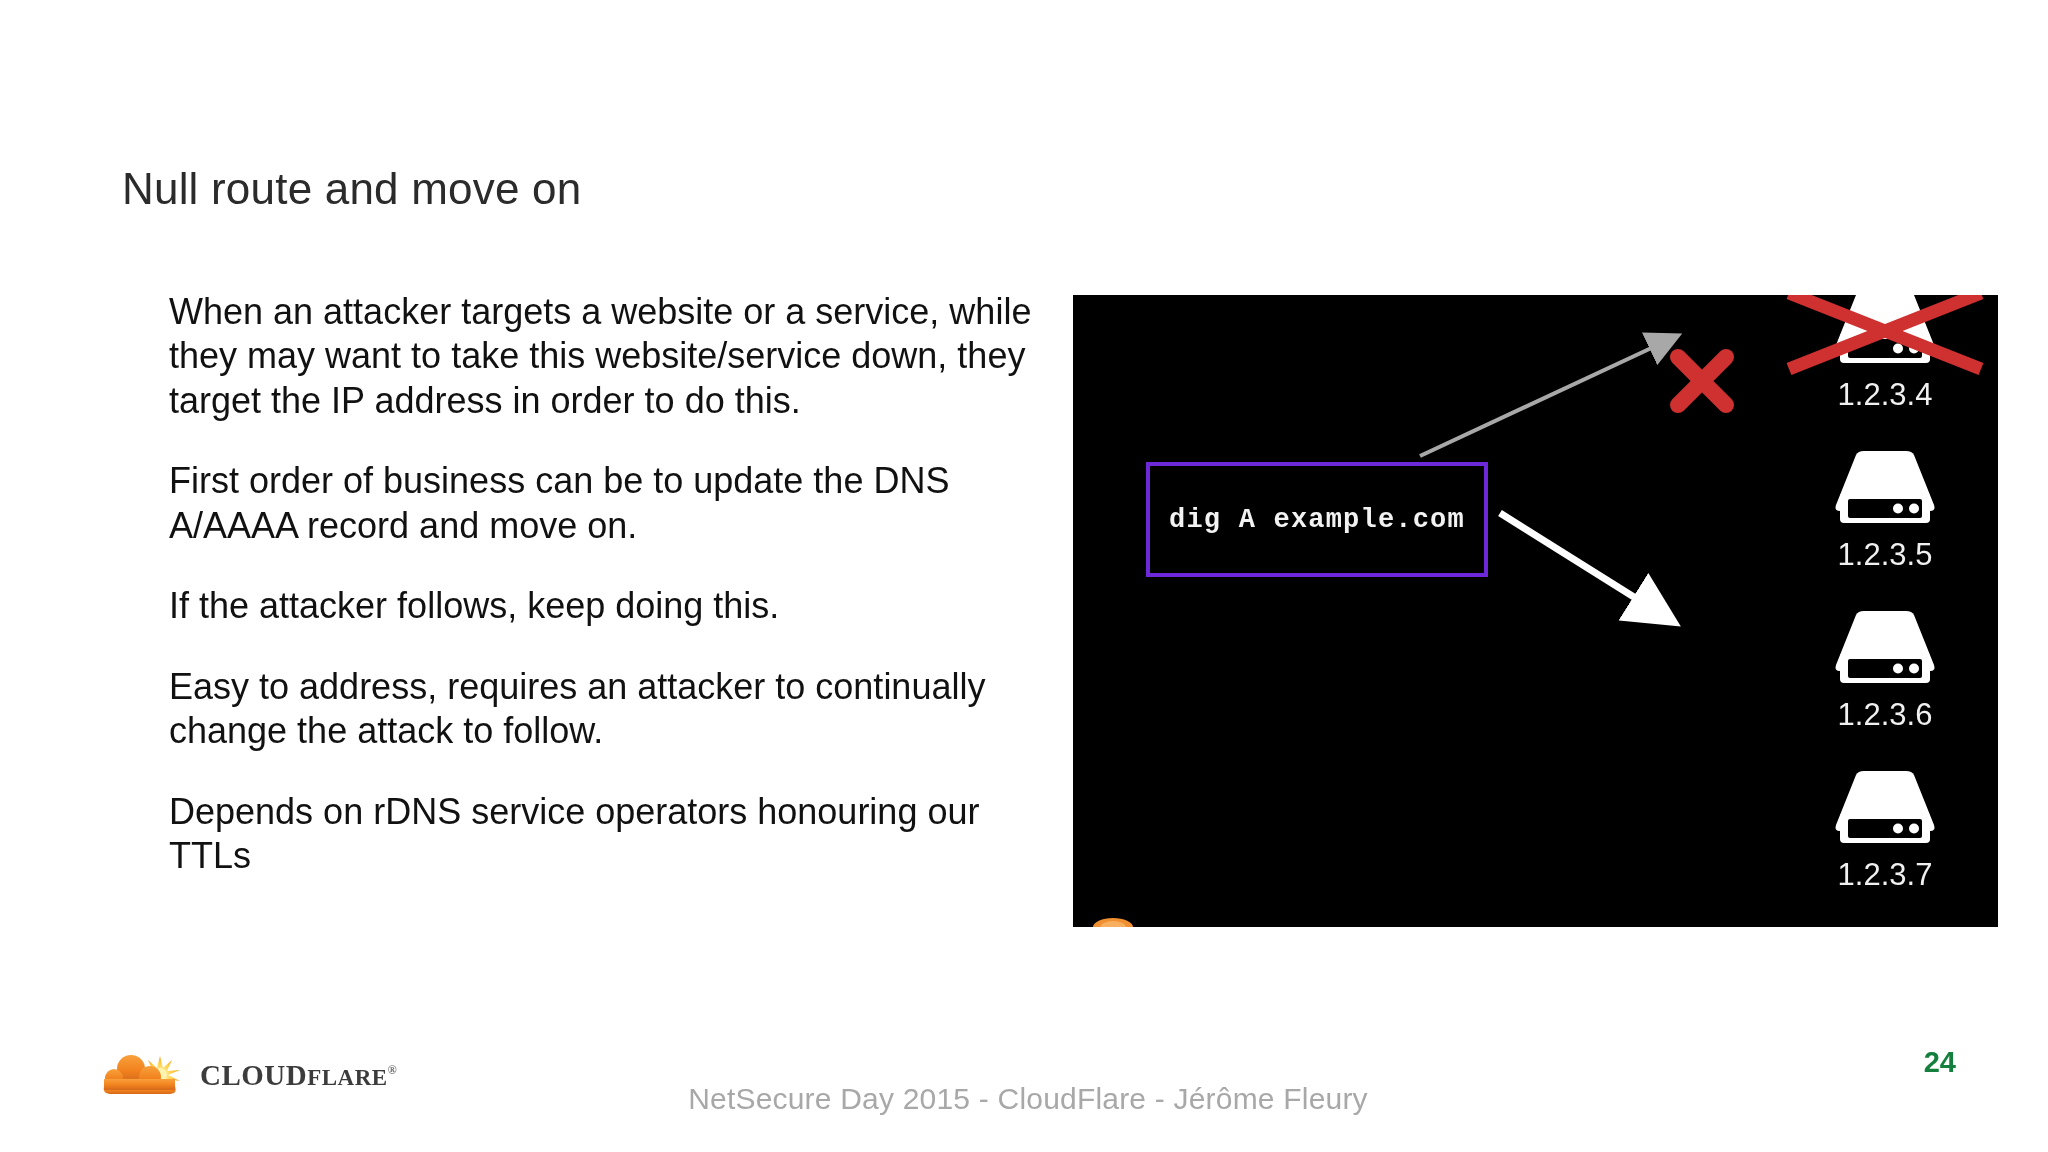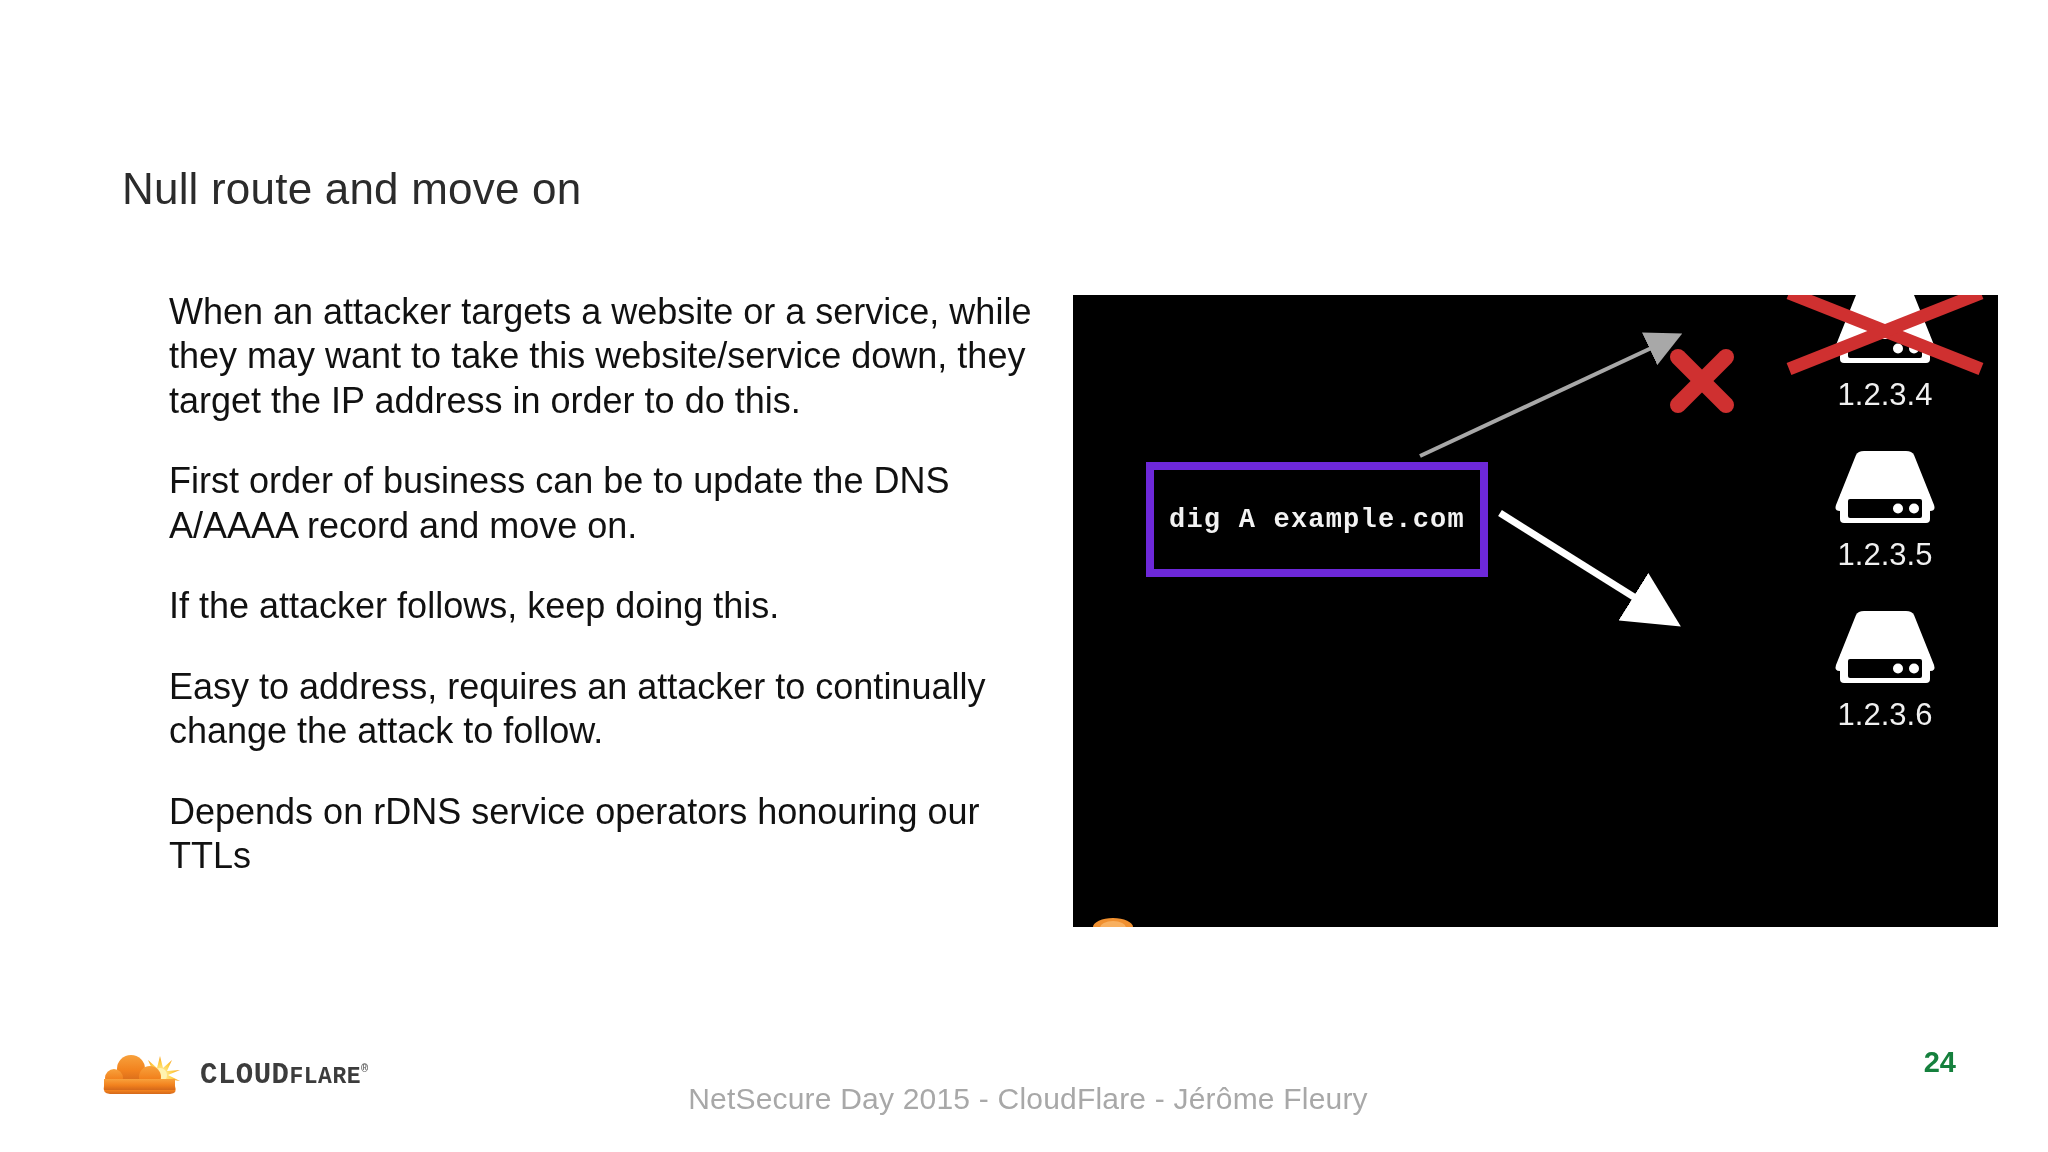--- a/index.html
+++ b/index.html
@@ -50,21 +50,21 @@
     width: 925px; height: 632px;
     background: #000000;
     overflow: hidden;
   }
 
   
   #dig-box {
     position: absolute;
     left: 73px; top: 167px;
     width: 342px; height: 115px;
-    border: 8px solid #6d28d9;
+    border: 4px solid #6d28d9;
     display: flex;
     align-items: center;
     justify-content: center;
   }
   #dig-text {
     font-family: "Liberation Mono", "DejaVu Sans Mono", monospace;
     font-weight: bold;
     font-size: 27px;
     color: #f2f2f2;
     letter-spacing: 1.2px;
@@ -114,21 +114,21 @@
     left: 98px; top: 1052px;
     display: flex;
     align-items: center;
     gap: 14px;
   }
   #cf-wordmark {
     font-size: 29px;
     font-weight: bold;
     color: #3c3c3c;
     letter-spacing: 0.5px;
-    font-family: Liberation Mono, monospace;
+    font-family: Liberation Serif, serif;
   }
   #cf-wordmark .small { font-size: 23px; }
   #cf-tm { font-size: 12px; vertical-align: super; color: #6a6a6a; }
 </style>
 </head>
 <body>
 
 <div id="slide">
 
   <h1 id="slide-title">Null route and move on</h1>
@@ -203,20 +203,30 @@
       <svg class="server-icon" width="118" height="88" viewBox="0 0 118 88">
         <path d="M30 6 Q32 2 38 2 L80 2 Q86 2 88 6 L108 56 Q110 62 104 62 L14 62 Q8 62 10 56 Z" fill="#ffffff"></path>
         <rect x="14" y="44" width="90" height="30" rx="4" fill="#ffffff"></rect>
         <rect x="22" y="50" width="74" height="19" rx="2" fill="#000000"></rect>
         <circle cx="72" cy="59.5" r="5" fill="#ffffff"></circle>
         <circle cx="88" cy="59.5" r="5" fill="#ffffff"></circle>
       </svg>
       <div class="server-ip">1.2.3.6</div>
     </div>
 
+    <div class="server-node" style="top:474px;">
+      <svg class="server-icon" width="118" height="88" viewBox="0 0 118 88">
+        <path d="M30 6 Q32 2 38 2 L80 2 Q86 2 88 6 L108 56 Q110 62 104 62 L14 62 Q8 62 10 56 Z" fill="#ffffff"></path>
+        <rect x="14" y="44" width="90" height="30" rx="4" fill="#ffffff"></rect>
+        <rect x="22" y="50" width="74" height="19" rx="2" fill="#000000"></rect>
+        <circle cx="72" cy="59.5" r="5" fill="#ffffff"></circle>
+        <circle cx="88" cy="59.5" r="5" fill="#ffffff"></circle>
+      </svg>
+      <div class="server-ip">1.2.3.7</div>
+    </div>
 
     <svg style="position:absolute;left:18px;top:612px;" width="44" height="22">
       <ellipse cx="22" cy="20" rx="20" ry="9" fill="#f09030"></ellipse>
       <ellipse cx="22" cy="21" rx="13" ry="7" fill="#f8b060"></ellipse>
     </svg>
   </div>
 
   <div id="cf-logo">
     <svg width="88" height="46" viewBox="0 0 88 46">
       <defs>

